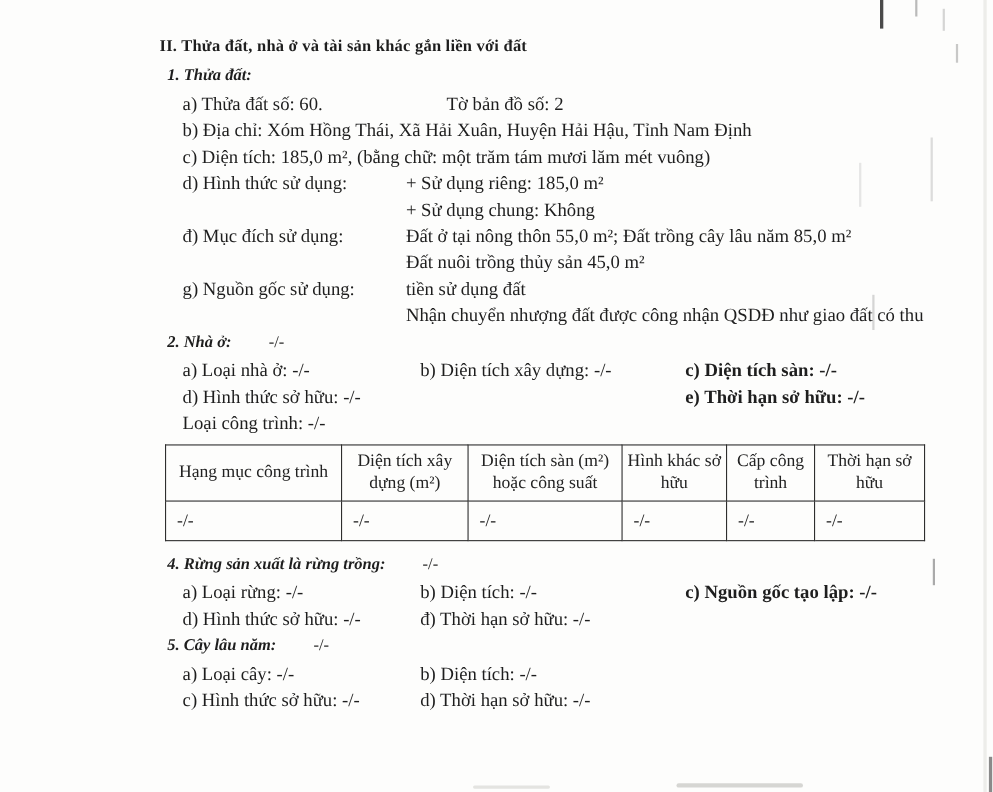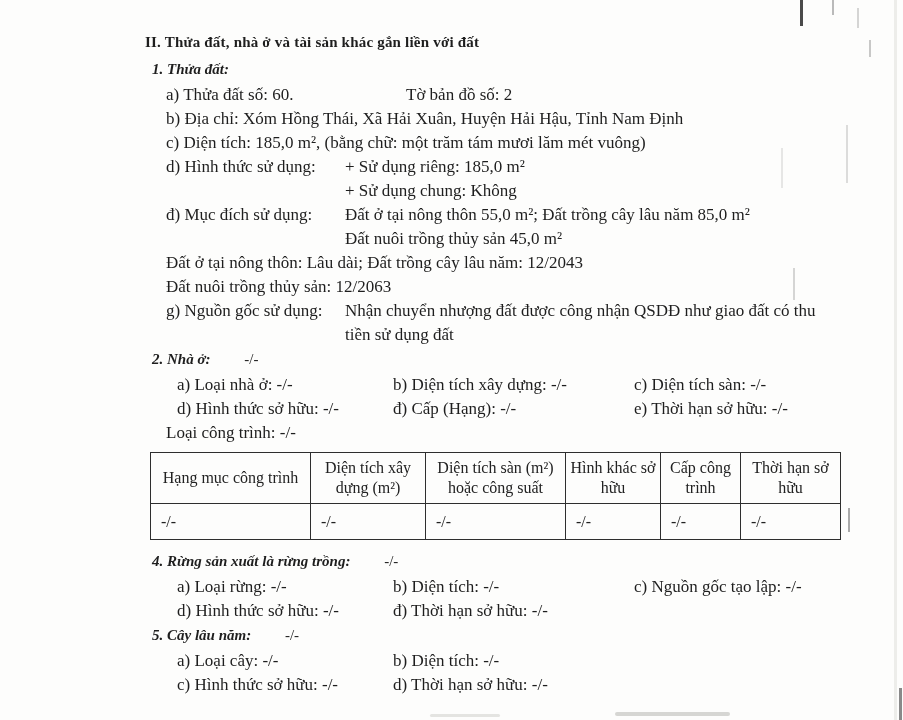--- a/index.html
+++ b/index.html
@@ -24,23 +24,23 @@
   }
   .sec-head{
     font-weight:bold;font-style:italic;font-size:15px;
     padding-left:7px;margin-bottom:2px;
   }
   .sec-head .dash{
     font-weight:normal;font-style:normal;margin-left:30px;
   }
   .row{position:relative;padding-left:21px;white-space:nowrap;}
   .cols{position:relative;height:24px;}
-  .cols span{position:absolute;white-space:nowrap;margin-left:11px;}
-  .c1{left:21px;} .c2{left:237px;} .c3{left:478px;}
-  .hang{display:flex;padding-left:21px;}
+  .cols span{position:absolute;white-space:nowrap;}
+  .c1{left:21px;} .c2{left:237px;} .c3{left:478px;font-weight:bold;}
+  .hang{display:flex;padding-left:21px;gap:24px;}
   .hang .label{flex:0 0 179px;white-space:nowrap;}
   .hang .val{white-space:nowrap;}
   .split{position:relative;}
   .split .right{position:absolute;left:261px;}
   table.ct{
     border-collapse:collapse;
     margin:7px 0 9px 5px;
     font-size:16px;
     color:#222;
   }
@@ -86,46 +86,41 @@
 
     <div class="hang">
       <span class="label">đ) Mục đích sử dụng:</span>
       <div class="val">
         <div>Đất ở tại nông thôn 55,0 m²; Đất trồng cây lâu năm 85,0 m²</div>
         <div>Đất nuôi trồng thủy sản 45,0 m²</div>
       </div>
     </div>
 
     <div class="hang">
-      <div class="val">
-        <div>Đất ở tại nông thôn: Lâu dài; Đất trồng cây lâu năm: 12/2043</div>
-        <div>Đất nuôi trồng thủy sản: 12/2063</div>
-      </div>
     </div>
 
     <div class="hang">
       <span class="label">g) Nguồn gốc sử dụng:</span>
       <div class="val">
+        <div>tiền sử dụng đất</div>
         <div>Nhận chuyển nhượng đất được công nhận QSDĐ như giao đất có thu</div>
-        <div>tiền sử dụng đất</div>
       </div>
     </div>
 
     <div class="sec-head">
       <span>2. Nhà ở:</span>
       <span class="dash">-/-</span>
     </div>
     <div class="cols">
       <span class="c1">a) Loại nhà ở: -/-</span>
       <span class="c2">b) Diện tích xây dựng: -/-</span>
       <span class="c3">c) Diện tích sàn: -/-</span>
     </div>
     <div class="cols">
       <span class="c1">d) Hình thức sở hữu: -/-</span>
-      <span class="c2">đ) Cấp (Hạng): -/-</span>
       <span class="c3">e) Thời hạn sở hữu: -/-</span>
     </div>
 
     <div class="row">Loại công trình:  -/-</div>
 
     <table class="ct">
       <colgroup>
         <col style="width:160px">
           <col style="width:115px">
           <col style="width:140px">

